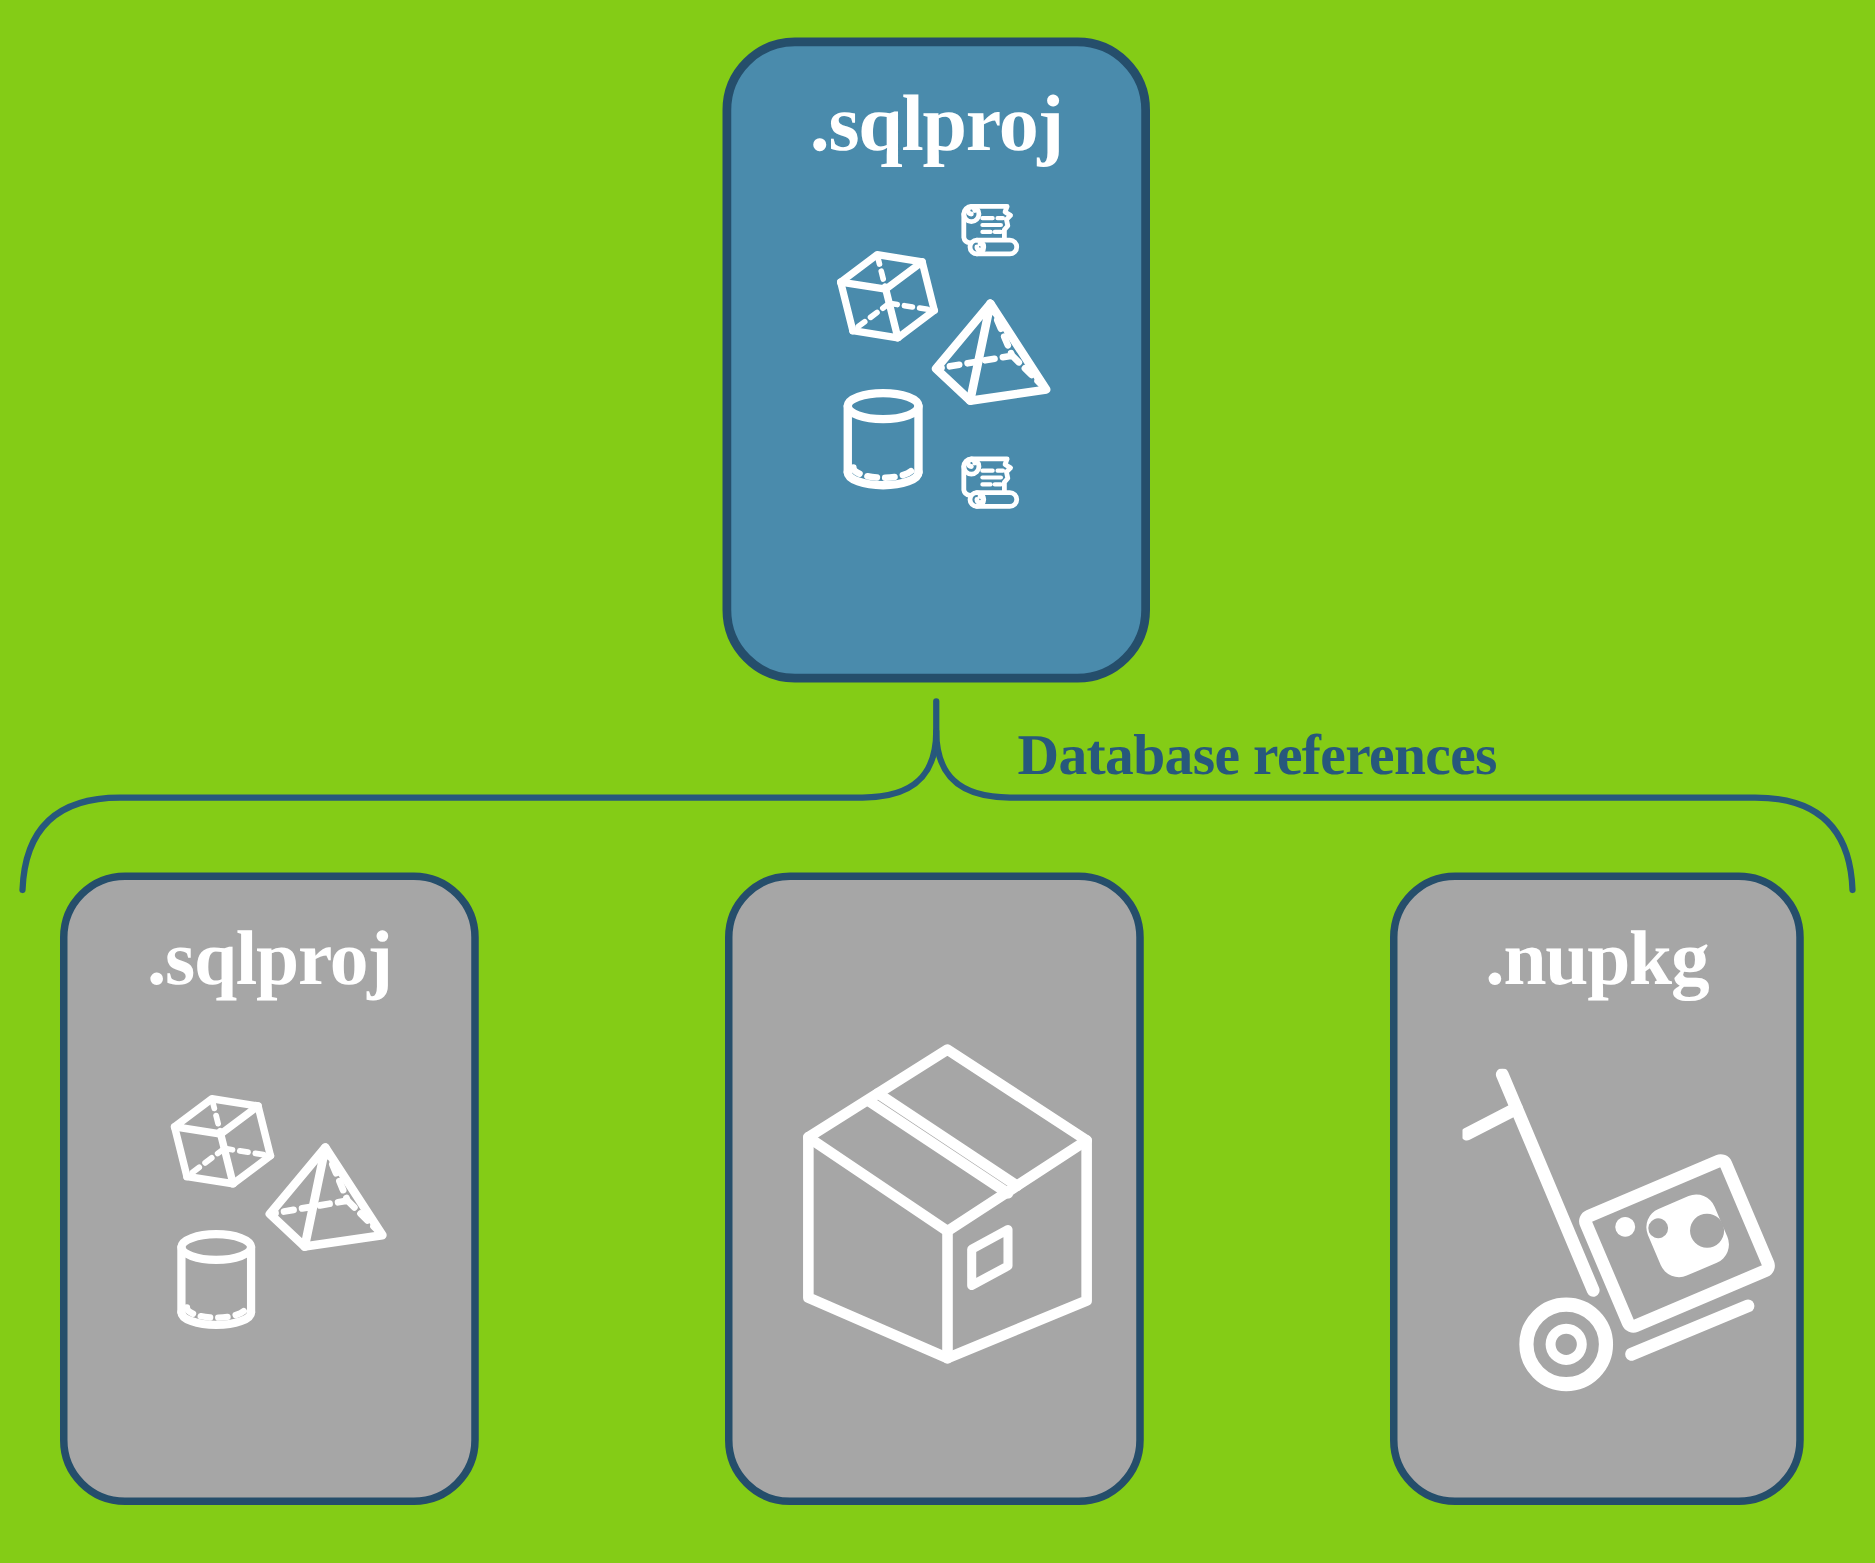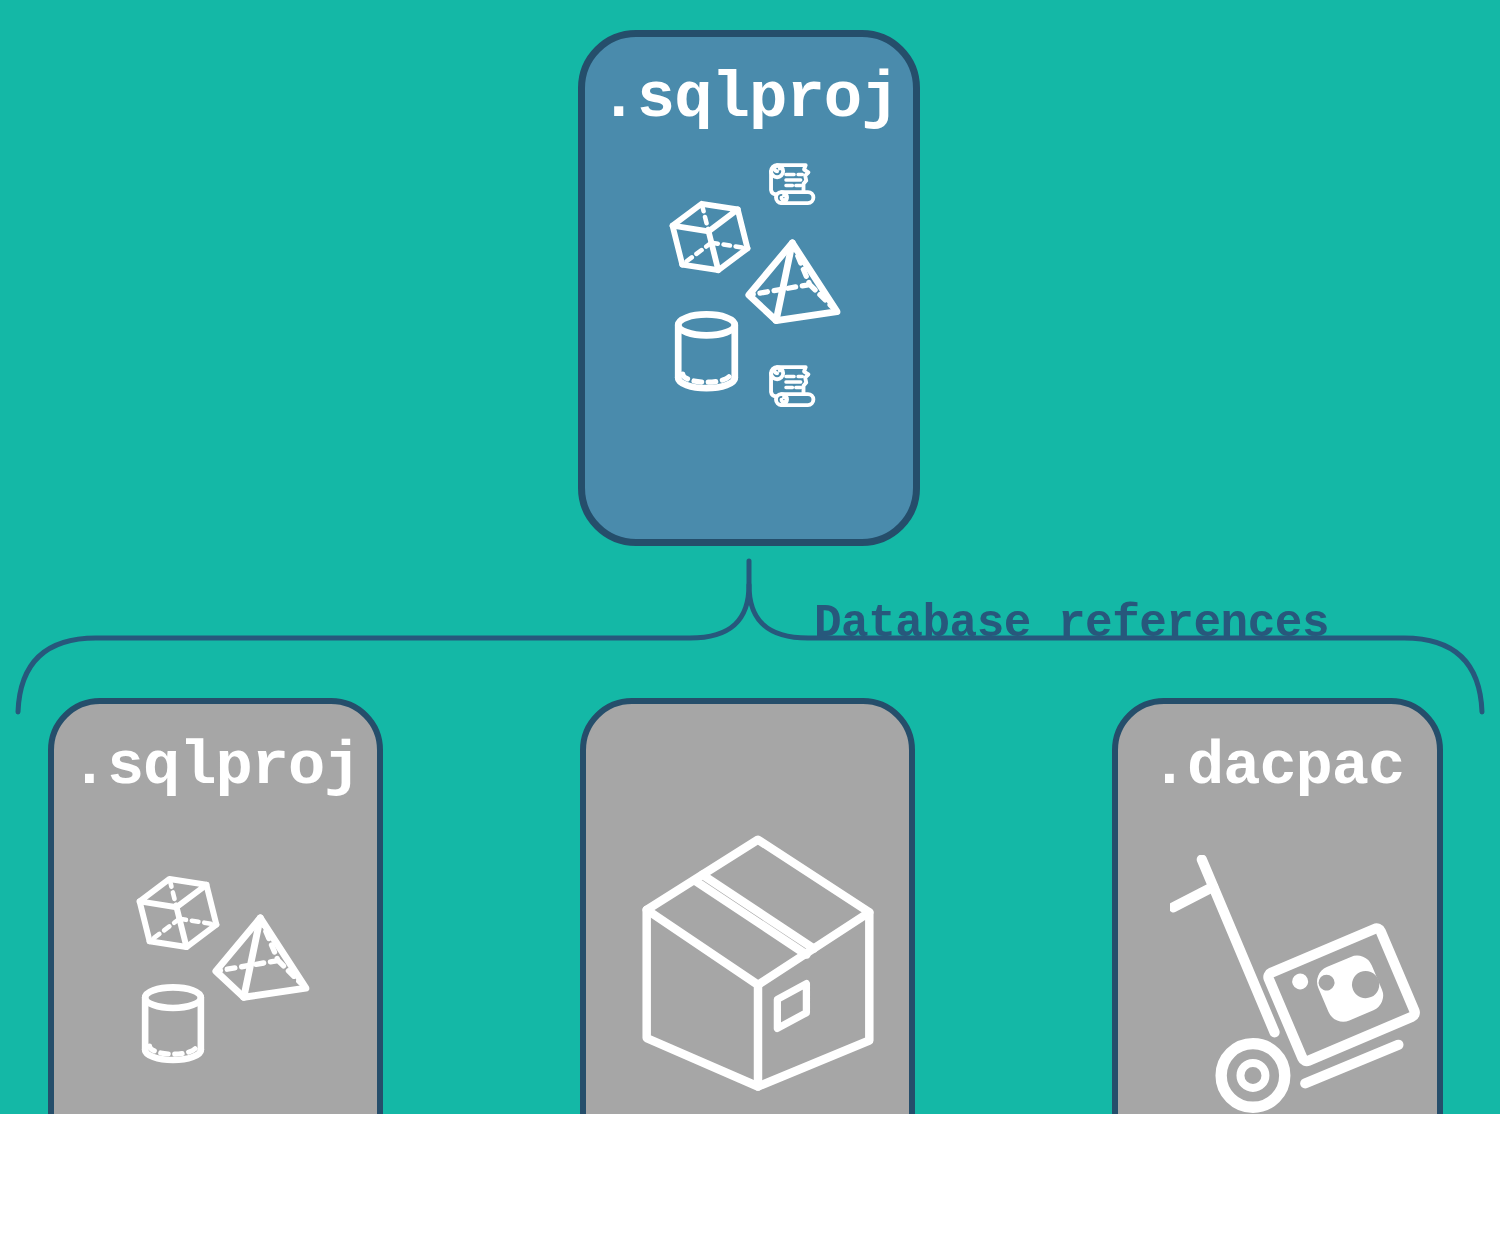--- a/index.html
+++ b/index.html
@@ -4,22 +4,22 @@
 <style>
   :root{
     --root-card-fill:#4A8BAC;
     --child-card-fill:#A6A6A6;
     --card-border:#254E6B;
     --connector-line:#27587C;
     --label-text:#FFFFFF;
   }
   html,body{margin:0;padding:0;background:#ffffff;}
   .stage{
-    position:relative;width:1500px;height:1114px;background:#14b8a6;overflow:hidden;
-    font-family:Liberation Mono, monospace;
+    position:relative;width:1500px;height:1250px;background:#84cc16;overflow:hidden;
+    font-family:Liberation Serif, serif;
   }
   .card{position:absolute;box-sizing:border-box;border:7px solid var(--card-border);}
   .card.root{
     left:578px;top:30px;width:342px;height:516px;border-radius:58px;
     background:var(--root-card-fill);
   }
   .card.child{
     top:698px;width:335px;height:506px;border-radius:52px;border-width:6px;
     background:var(--child-card-fill);
   }
@@ -30,21 +30,21 @@
     margin-top:30px;text-align:center;color:var(--label-text);
     font-size:64px;font-weight:700;letter-spacing:-1px;line-height:1;
   }
   .card.child .card-label{margin-top:32px;font-size:62px;}
   .icon{position:absolute;color:var(--label-text);}
   .icon svg{display:block;width:100%;height:auto;}
   .brace{position:absolute;left:0;top:545px;width:1500px;height:190px;}
   .brace path{fill:none;stroke:var(--connector-line);stroke-width:5;stroke-linecap:round;}
   .connector-label{
     position:absolute;left:814px;top:581px;color:var(--connector-line);
-    font-size:46px;font-weight:700;letter-spacing:-0.5px;line-height:1;white-space:nowrap;margin-top:20px;
+    font-size:46px;font-weight:700;letter-spacing:-0.5px;line-height:1;white-space:nowrap;
   }
   .ol{stroke:currentColor;fill:none;stroke-linejoin:round;stroke-linecap:round;}
 </style>
 </head>
 <body>
 
 <div class="stage">
 
   <section class="card root">
     <div class="card-label">.sqlproj</div>
@@ -170,21 +170,21 @@
           <path d="M100 8 192 68v106l-92 38-92-40V66Z"></path>
           <path d="M8 66l92 62 92-60M100 128v84"></path>
           <path d="M54 37l92 61M48 42l92 61"></path>
           <path d="M116 140l24-13v24l-24 13Z" stroke-width="6"></path>
         </g>
       </svg>
     </span>
   </section>
 
   <section class="card child c3">
-    <div class="card-label">.dacpac</div>
+    <div class="card-label">.nupkg</div>
 
     <span class="icon" style="left:52px;top:151px;width:250px">
       <svg viewBox="0 0 220 228">
         <g class="ol" stroke-width="9">
           <path d="M28 4 92 156"></path>
           <path d="M3 46 38 28"></path>
           <circle cx="73" cy="194" r="28" stroke-width="10"></circle>
           <circle cx="73" cy="194" r="11" stroke-width="7"></circle>
           <path d="M119 201l82-34"></path>
         </g>

